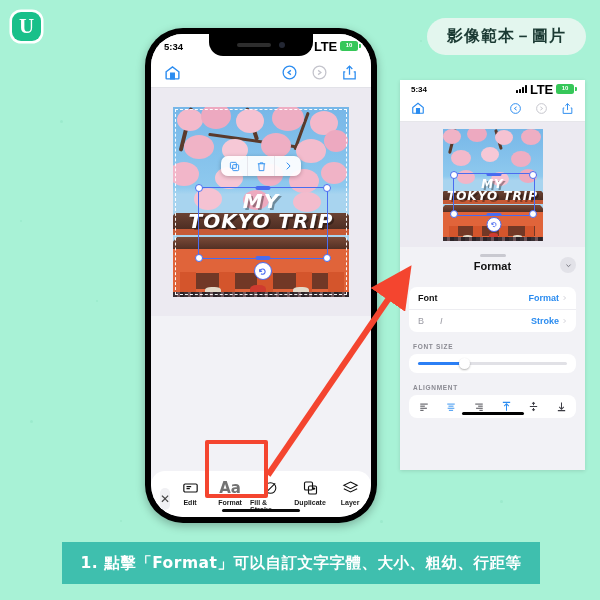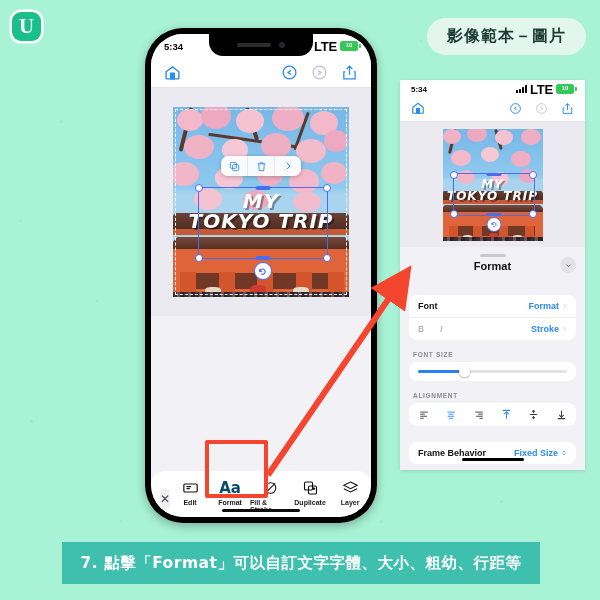--- a/index.html
+++ b/index.html
@@ -146,21 +146,21 @@
   .bottombar{
     position:absolute;left:0;right:0;bottom:0;background:#fff;
     border-radius:14px 14px 32px 32px;padding:9px 9px 4px;box-sizing:border-box;
     display:flex;align-items:flex-start;justify-content:space-between;
   }
   .closebtn{width:22px;height:22px;border-radius:7px;background:#f0f0f3;
     display:flex;align-items:center;justify-content:center;font-size:12px;color:#444;margin-top:8px;}
   .tools{display:flex;flex:1;justify-content:space-around;}
   .tool{display:flex;flex-direction:column;align-items:center;gap:3px;width:40px;}
   .tool .tlbl{font-size:7px;font-weight:bold;color:#1a1a1a;}
-  .tool .aa{font-size:15px;font-weight:bold;color:#0c4a6e;line-height:16px;font-family:"DejaVu Sans",sans-serif;}
+  .tool .aa{font-size:15px;font-weight:bold;color:#737373;line-height:16px;font-family:"DejaVu Sans",sans-serif;}
   .homeind{position:absolute;left:50%;bottom:5px;transform:translateX(-50%);
     width:78px;height:3.5px;border-radius:2px;background:#0b0b0b;}
 
   
   .zoomshot{
     position:absolute;left:400px;top:80px;width:185px;height:390px;
     background:#f2f2f6;overflow:hidden;box-shadow:0 1px 4px rgba(0,0,0,.12);
   }
   .z-status{height:18px;background:#fff;display:flex;align-items:center;
     justify-content:space-between;padding:0 11px;box-sizing:border-box;
@@ -169,21 +169,21 @@
     justify-content:space-between;padding:0 11px;box-sizing:border-box;
     border-bottom:1px solid #e6e6ea;}
   .z-canvas{height:125px;background:#eceaf1;display:flex;align-items:center;justify-content:center;}
   .z-art{position:relative;width:100px;height:112px;overflow:hidden;}
   .z-art .arttext .l1,.z-art .arttext .l2{font-size:12px;}
   .sheet{position:relative;background:#f2f2f6;padding-top:4px;}
   .grab{width:26px;height:3px;background:#c9c9d0;border-radius:2px;margin:3px auto 2px;}
   .sheet-head{position:relative;text-align:center;font-size:11px;font-weight:bold;color:#111;padding:1px 0 7px;}
   .chev{position:absolute;right:9px;top:-2px;width:16px;height:16px;border-radius:50%;
     background:#e2e2e8;display:flex;align-items:center;justify-content:center;font-size:8px;color:#70707a;}
-  .card{background:#fff;border-radius:8px;margin:16px 9px 11px;overflow:hidden;}
+  .card{background:#fff;border-radius:8px;margin:8px 9px 11px;overflow:hidden;}
   .row{display:flex;align-items:center;justify-content:space-between;
     padding:6px 9px;font-size:9px;}
   .row + .row{border-top:1px solid #ededf1;}
   .row .lab{font-weight:bold;color:#111;}
   .row .val{color:#2b8cf0;font-weight:bold;display:flex;align-items:center;gap:3px;}
   .seclbl{font-size:6.5px;color:#8a8a92;letter-spacing:.7px;margin:0 0 4px 13px;font-weight:bold;}
   .sliderwrap{background:#fff;border-radius:8px;margin:0 9px 11px;padding:8px 9px;}
   .track{position:relative;height:3px;background:#e1e1e6;border-radius:2px;}
   .fill{position:absolute;left:0;top:0;height:3px;background:#2b7ff5;border-radius:2px;}
   .knob{position:absolute;top:50%;width:11px;height:11px;margin-top:-5.5px;margin-left:-5.5px;
@@ -573,39 +573,28 @@
           <path d="M4 12 H20 M12 3 V9 M12 15 V21 M9 6 L12 3 L15 6 M9 18 L12 21 L15 18"></path>
           </svg>
       </span>
       <span class="ai">
         <svg width="11" height="11" viewBox="0 0 24 24" stroke="#3c3c44" stroke-width="2.2" fill="none">
           <path d="M4 21 H20 M12 3 V18 M7 13 L12 18 L17 13"></path>
           </svg>
       </span>
     </div>
 
-    <div class="card">
-      <div class="row">
-        <span class="lab">Frame Behavior</span>
-        <span class="val">
-          <span>Fixed Size</span>
-          <svg width="6" height="8" viewBox="0 0 24 24" fill="none" stroke="#2b8cf0" stroke-width="3">
-            <path d="M7 10 L12 4 L17 10 M7 14 L12 20 L17 14"></path>
-            </svg>
-        </span>
-      </div>
-    </div>
     <div class="z-home"></div>
   </div>
 </div>
 
 <div class="redbox"></div>
 
 <svg class="arrow">
   <defs>
     <marker id="ah" markerWidth="7" markerHeight="7" refX="3" refY="3.5" orient="auto">
       <path d="M0 0 L7 3.5 L0 7 Z" fill="#f4452f"></path>
     </marker>
   </defs>
   <line x1="268" y1="475" x2="398" y2="285" stroke="#f4452f" stroke-width="6" marker-end="url(#ah)"></line>
 </svg>
 
-<div class="caption">7. 點擊「Format」可以自訂文字字體、大小、粗幼、行距等</div>
+<div class="caption">1. 點擊「Format」可以自訂文字字體、大小、粗幼、行距等</div>
 
 </body></html>

